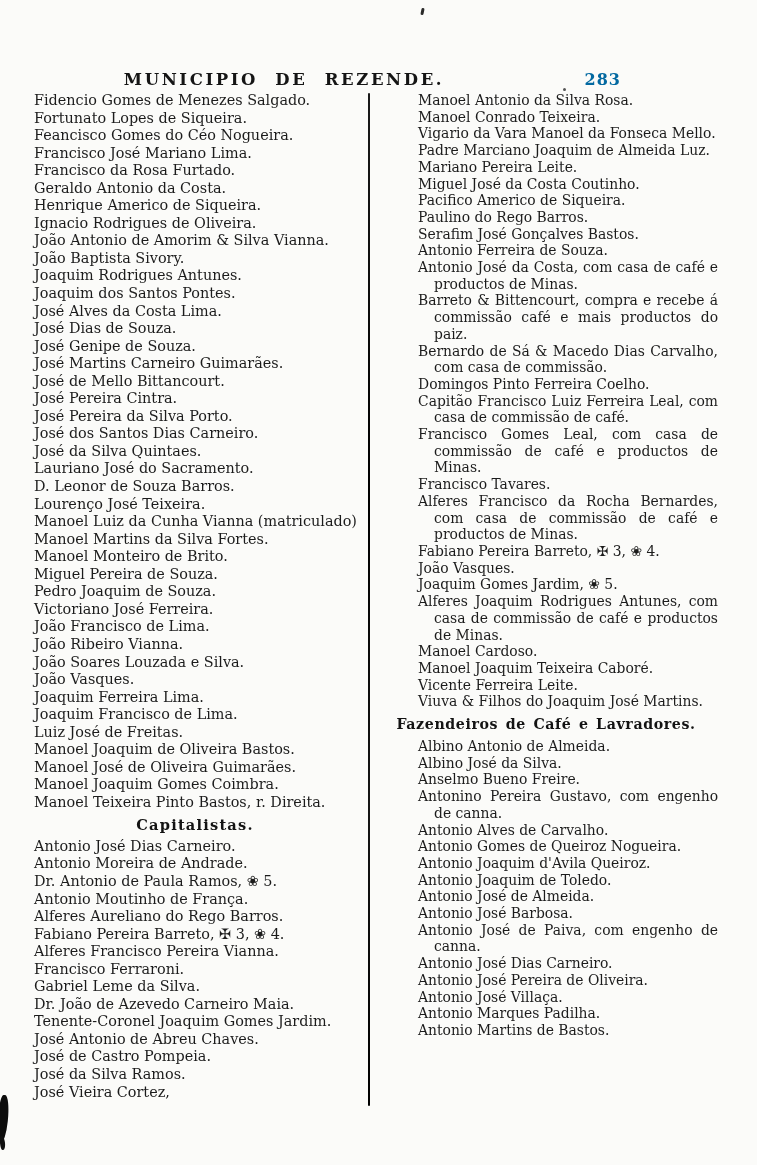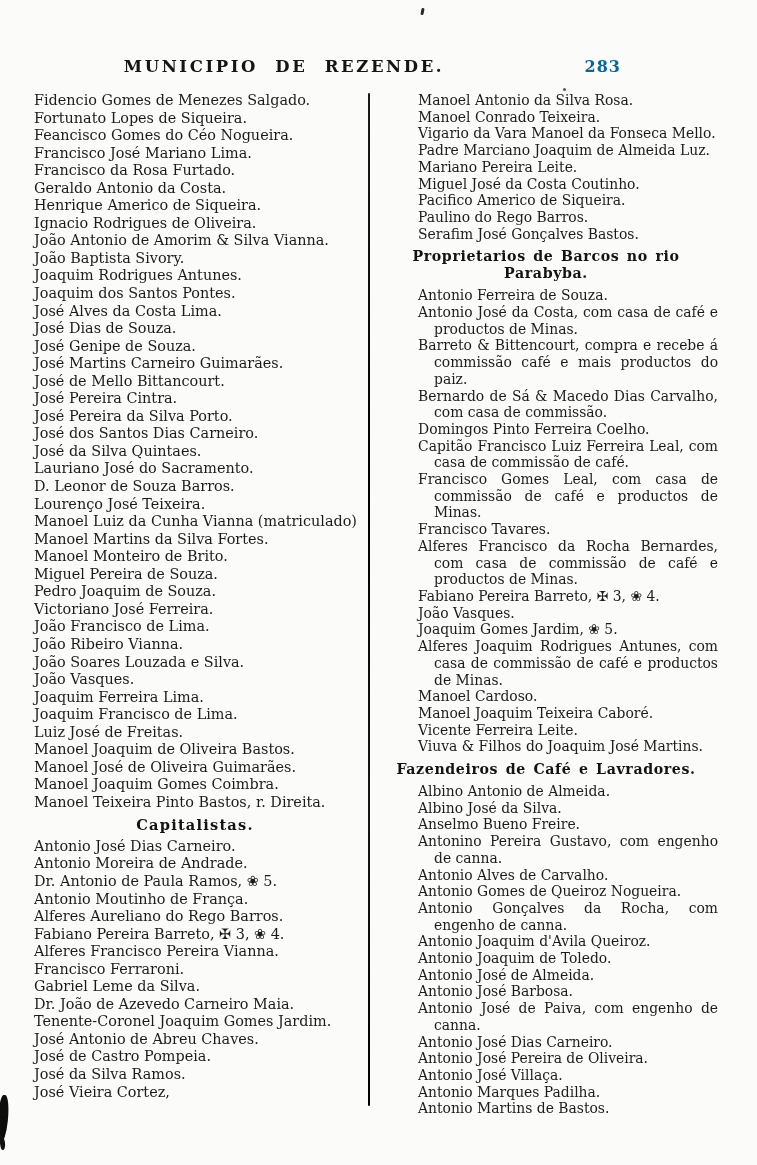--- a/index.html
+++ b/index.html
@@ -7,21 +7,21 @@
     width:757px;height:1165px;
     background:#fbfbf9;
     font-family:"DejaVu Serif","Liberation Serif",serif;
     color:#1c1c1c;
     position:relative;
     overflow:hidden;
   }
   .page{position:absolute;inset:0;}
   
   .running-head{
-    position:absolute;top:57px;left:0;width:678px;height:28px;
+    position:absolute;top:70px;left:0;width:678px;height:28px;
   }
   .head-title{
     position:absolute;left:0;right:110px;text-align:center;
     font-weight:bold;font-size:16.5px;letter-spacing:2.6px;word-spacing:9px;
     color:#151515;
   }
   .page-number{
     position:absolute;right:57px;top:0;
     font-weight:bold;font-size:16px;letter-spacing:1px;color:#0369a1;
   }
@@ -149,21 +149,20 @@
   <div class="col col-right">
       <div class="entry">Manoel Antonio da Silva Rosa.</div>
       <div class="entry">Manoel Conrado Teixeira.</div>
       <div class="entry">Vigario da Vara Manoel da Fonseca Mello.</div>
       <div class="entry">Padre Marciano Joaquim de Almeida Luz.</div>
       <div class="entry">Mariano Pereira Leite.</div>
       <div class="entry">Miguel José da Costa Coutinho.</div>
       <div class="entry">Pacifico Americo de Siqueira.</div>
       <div class="entry">Paulino do Rego Barros.</div>
       <div class="entry">Serafim José Gonçalves Bastos.</div>
-      <div class="heading">Proprietarios de Barcos no rio Parabyba.</div>
       <div class="entry">Antonio Ferreira de Souza.</div>
       <div class="entry">Antonio José da Costa, com casa de café e productos de Minas.</div>
       <div class="entry">Barreto &amp; Bittencourt, compra e recebe á commissão café e mais productos do paiz.</div>
       <div class="entry">Bernardo de Sá &amp; Macedo Dias Carvalho, com casa de commissão.</div>
       <div class="entry">Domingos Pinto Ferreira Coelho.</div>
       <div class="entry">Capitão Francisco Luiz Ferreira Leal, com casa de commissão de café.</div>
       <div class="entry">Francisco Gomes Leal, com casa de commissão de café e productos de Minas.</div>
       <div class="entry">Francisco Tavares.</div>
       <div class="entry">Alferes Francisco da Rocha Bernardes, com casa de commissão de café e productos de Minas.</div>
       <div class="entry">Fabiano Pereira Barreto, ✠ 3, ❀ 4.</div>
@@ -174,21 +173,20 @@
       <div class="entry">Manoel Joaquim Teixeira Caboré.</div>
       <div class="entry">Vicente Ferreira Leite.</div>
       <div class="entry">Viuva &amp; Filhos do Joaquim José Martins.</div>
       <div class="heading">Fazendeiros de Café e Lavradores.</div>
       <div class="entry">Albino Antonio de Almeida.</div>
       <div class="entry">Albino José da Silva.</div>
       <div class="entry">Anselmo Bueno Freire.</div>
       <div class="entry">Antonino Pereira Gustavo, com engenho de canna.</div>
       <div class="entry">Antonio Alves de Carvalho.</div>
       <div class="entry">Antonio Gomes de Queiroz Nogueira.</div>
-      <div class="entry">Antonio Gonçalves da Rocha, com engenho de canna.</div>
       <div class="entry">Antonio Joaquim d'Avila Queiroz.</div>
       <div class="entry">Antonio Joaquim de Toledo.</div>
       <div class="entry">Antonio José de Almeida.</div>
       <div class="entry">Antonio José Barbosa.</div>
       <div class="entry">Antonio José de Paiva, com engenho de canna.</div>
       <div class="entry">Antonio José Dias Carneiro.</div>
       <div class="entry">Antonio José Pereira de Oliveira.</div>
       <div class="entry">Antonio José Villaça.</div>
       <div class="entry">Antonio Marques Padilha.</div>
       <div class="entry">Antonio Martins de Bastos.</div>

